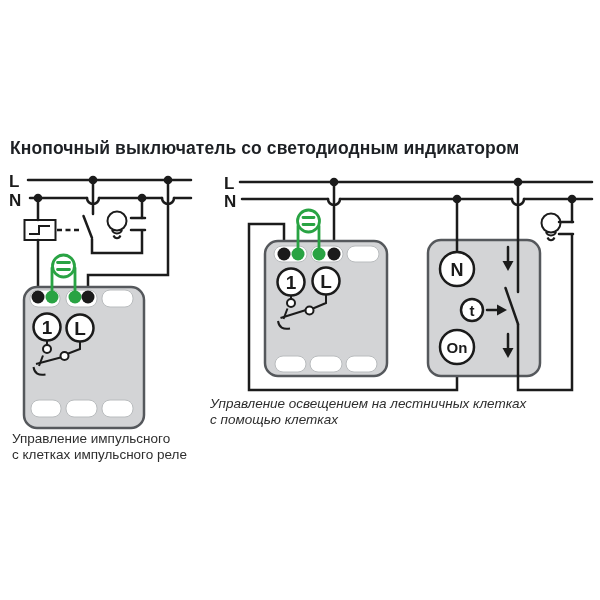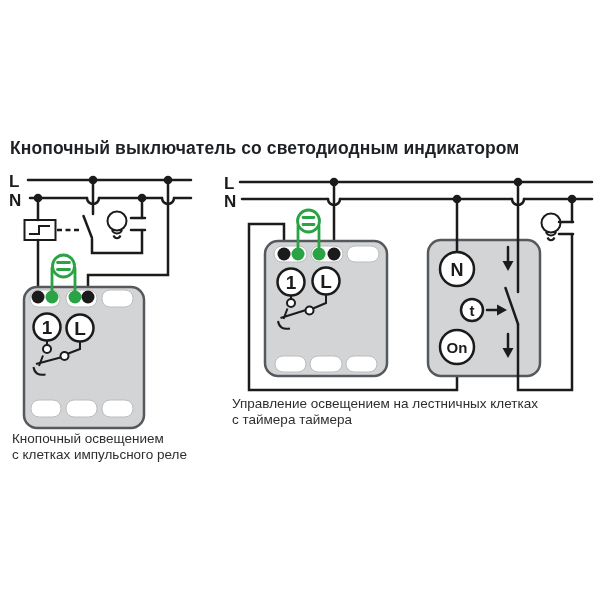--- a/index.html
+++ b/index.html
@@ -2,21 +2,21 @@
 <html><head>
 <meta charset="utf-8">
 <style>
   html,body{margin:0;padding:0;background:#ffffff;}
   .canvas{position:relative;width:600px;height:600px;background:#ffffff;overflow:hidden;
           font-family:"Liberation Sans",sans-serif;}
   .page-title{position:absolute;left:10px;top:138px;font-size:17.5px;font-weight:700;
               color:#1d2024;letter-spacing:.1px;white-space:nowrap;}
   .caption{position:absolute;font-size:13.5px;line-height:16px;color:#2e2e2e;white-space:nowrap;}
   .caption-left{left:12px;top:431px;}
-  .caption-right{left:232px;top:396px;}
+  .caption-right{left:210px;top:396px;font-style:italic;}
   svg.diagram{position:absolute;left:0;top:0;}
   svg text{font-family:"Liberation Sans",sans-serif;fill:#1b1b1b;}
   .powlbl{font-size:17px;font-weight:700;}
   .circlbl{font-size:19px;font-weight:700;text-anchor:middle;}
   .circlbl18{font-size:18px;font-weight:700;text-anchor:middle;}
   .circlbl15{font-size:15px;font-weight:700;text-anchor:middle;}
   .wire{stroke:#1b1b1b;stroke-width:2.5;fill:none;stroke-linecap:round;}
   .wire-sq{stroke:#1b1b1b;stroke-width:2.5;fill:none;stroke-linejoin:miter;}
   .thin{stroke:#1b1b1b;stroke-width:2;fill:none;}
   .dash{stroke:#1b1b1b;stroke-width:2.3;stroke-dasharray:5 3.5;fill:none;}
@@ -201,22 +201,22 @@
       <g>
         <path class="wire" d="M572,199 V222"></path>
         <path class="wire" d="M559,222 H573 M559,234 H573"></path>
         <circle class="thin" cx="551" cy="223" r="9.5" fill="#ffffff"></circle>
         <path class="thin" d="M546,232 c1.5,4.5 8.5,4.5 10,0 M547.5,237.5 c1.5,3.5 5.5,3.5 7,0"></path>
       </g>
     </g>
   </svg>
 
   <div class="caption caption-left">
-    <div>Кнопочный освещением</div>
+    <div>Управление импульсного</div>
     <div>с клетках импульсного реле</div>
   </div>
 
   <div class="caption caption-right">
     <div>Управление освещением на лестничных клетках</div>
-    <div>с таймера таймера</div>
+    <div>с помощью клетках</div>
   </div>
 
 </div>
 
 </body></html>

